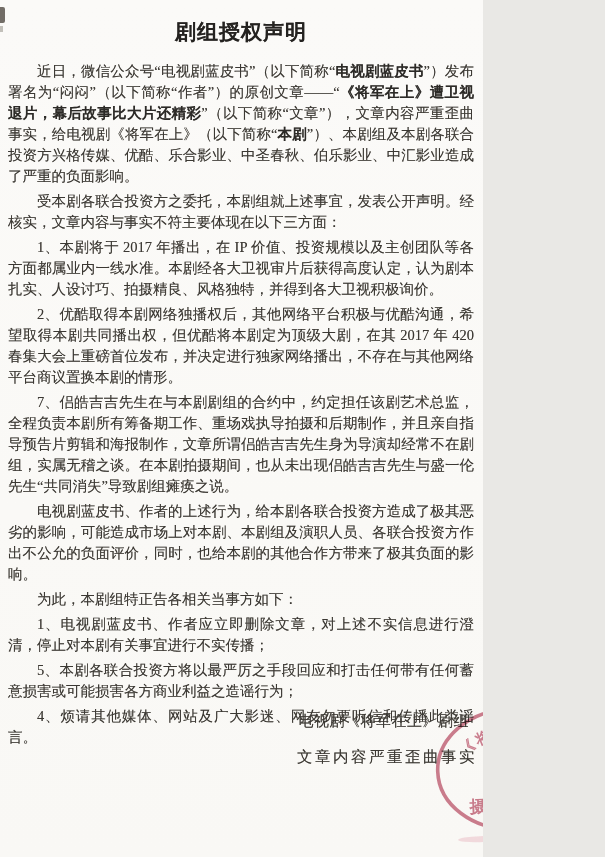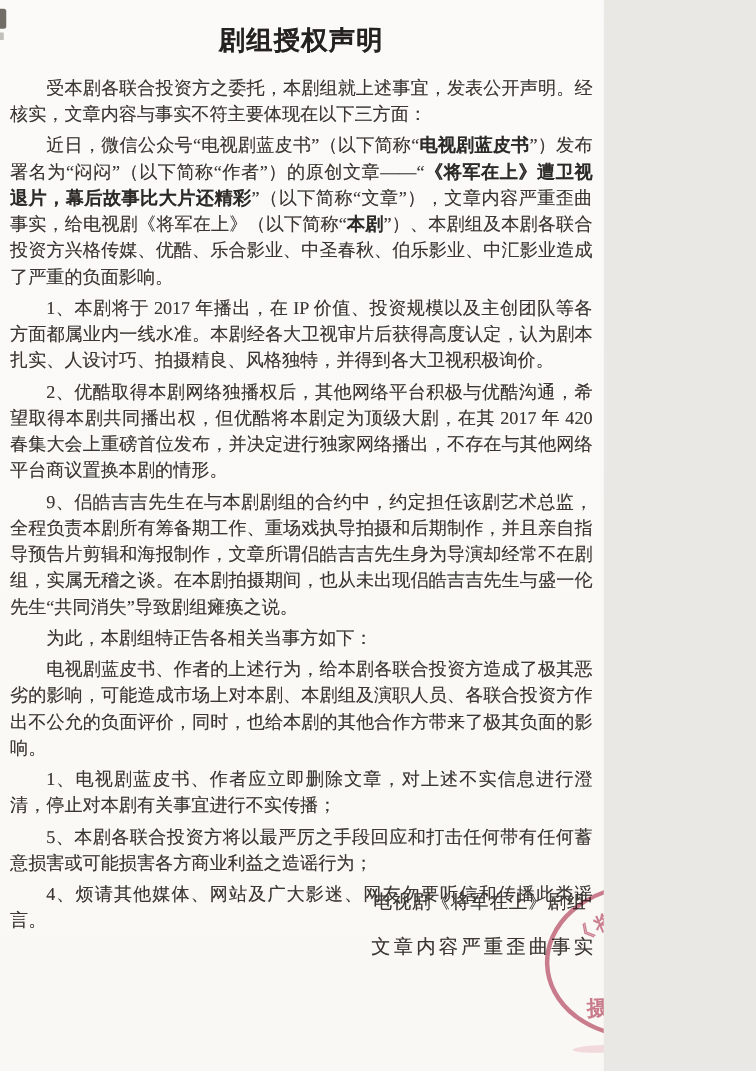--- a/index.html
+++ b/index.html
@@ -84,27 +84,27 @@
 <body>
 
 <div class="page">
 
   <div class="scan-artifact"></div>
   <div class="scan-artifact-2"></div>
 
   <h1 class="doc-title">剧组授权声明</h1>
 
   <div class="body-text">
+      <p class="para"><span>近日，微信公众号“电视剧蓝皮书”（以下简称“</span><span class="b">电视剧蓝皮书</span><span>”）发布署名为“闷闷”（以下简称“作者”）的原创文章——“</span><span class="b">《将军在上》遭卫视退片，幕后故事比大片还精彩</span><span>”（以下简称“文章”），文章内容严重歪曲事实，给电视剧《将军在上》（以下简称“</span><span class="b">本剧</span><span>”）、本剧组及本剧各联合投资方兴格传媒、优酷、乐合影业、中圣春秋、伯乐影业、中汇影业造成了严重的负面影响。</span></p>
       <p class="para"><span>受本剧各联合投资方之委托，本剧组就上述事宜，发表公开声明。经核实，文章内容与事实不符主要体现在以下三方面：</span></p>
-      <p class="para"><span>近日，微信公众号“电视剧蓝皮书”（以下简称“</span><span class="b">电视剧蓝皮书</span><span>”）发布署名为“闷闷”（以下简称“作者”）的原创文章——“</span><span class="b">《将军在上》遭卫视退片，幕后故事比大片还精彩</span><span>”（以下简称“文章”），文章内容严重歪曲事实，给电视剧《将军在上》（以下简称“</span><span class="b">本剧</span><span>”）、本剧组及本剧各联合投资方兴格传媒、优酷、乐合影业、中圣春秋、伯乐影业、中汇影业造成了严重的负面影响。</span></p>
       <p class="para"><span>1、本剧将于 2017 年播出，在 IP 价值、投资规模以及主创团队等各方面都属业内一线水准。本剧经各大卫视审片后获得高度认定，认为剧本扎实、人设讨巧、拍摄精良、风格独特，并得到各大卫视积极询价。</span></p>
       <p class="para"><span>2、优酷取得本剧网络独播权后，其他网络平台积极与优酷沟通，希望取得本剧共同播出权，但优酷将本剧定为顶级大剧，在其 2017 年 420 春集大会上重磅首位发布，并决定进行独家网络播出，不存在与其他网络平台商议置换本剧的情形。</span></p>
-      <p class="para"><span>9、侣皓吉吉先生在与本剧剧组的合约中，约定担任该剧艺术总监，全程负责本剧所有筹备期工作、重场戏执导拍摄和后期制作，并且亲自指导预告片剪辑和海报制作，文章所谓侣皓吉吉先生身为导演却经常不在剧组，实属无稽之谈。在本剧拍摄期间，也从未出现侣皓吉吉先生与盛一伦先生“共同消失”导致剧组瘫痪之说。</span></p>
+      <p class="para"><span>7、侣皓吉吉先生在与本剧剧组的合约中，约定担任该剧艺术总监，全程负责本剧所有筹备期工作、重场戏执导拍摄和后期制作，并且亲自指导预告片剪辑和海报制作，文章所谓侣皓吉吉先生身为导演却经常不在剧组，实属无稽之谈。在本剧拍摄期间，也从未出现侣皓吉吉先生与盛一伦先生“共同消失”导致剧组瘫痪之说。</span></p>
+      <p class="para"><span>电视剧蓝皮书、作者的上述行为，给本剧各联合投资方造成了极其恶劣的影响，可能造成市场上对本剧、本剧组及演职人员、各联合投资方作出不公允的负面评价，同时，也给本剧的其他合作方带来了极其负面的影响。</span></p>
       <p class="para"><span>为此，本剧组特正告各相关当事方如下：</span></p>
-      <p class="para"><span>电视剧蓝皮书、作者的上述行为，给本剧各联合投资方造成了极其恶劣的影响，可能造成市场上对本剧、本剧组及演职人员、各联合投资方作出不公允的负面评价，同时，也给本剧的其他合作方带来了极其负面的影响。</span></p>
       <p class="para"><span>1、电视剧蓝皮书、作者应立即删除文章，对上述不实信息进行澄清，停止对本剧有关事宜进行不实传播；</span></p>
       <p class="para"><span>5、本剧各联合投资方将以最严厉之手段回应和打击任何带有任何蓄意损害或可能损害各方商业利益之造谣行为；</span></p>
       <p class="para"><span>4、烦请其他媒体、网站及广大影迷、网友勿要听信和传播此类谣言。</span></p>
     </div>
 
   <div class="signature-line">电视剧《将军在上》剧组</div>
   <div class="date-line">文章内容严重歪曲事实</div>
 
   <svg class="stamp" viewBox="0 0 160 152" width="160" height="152">
 

